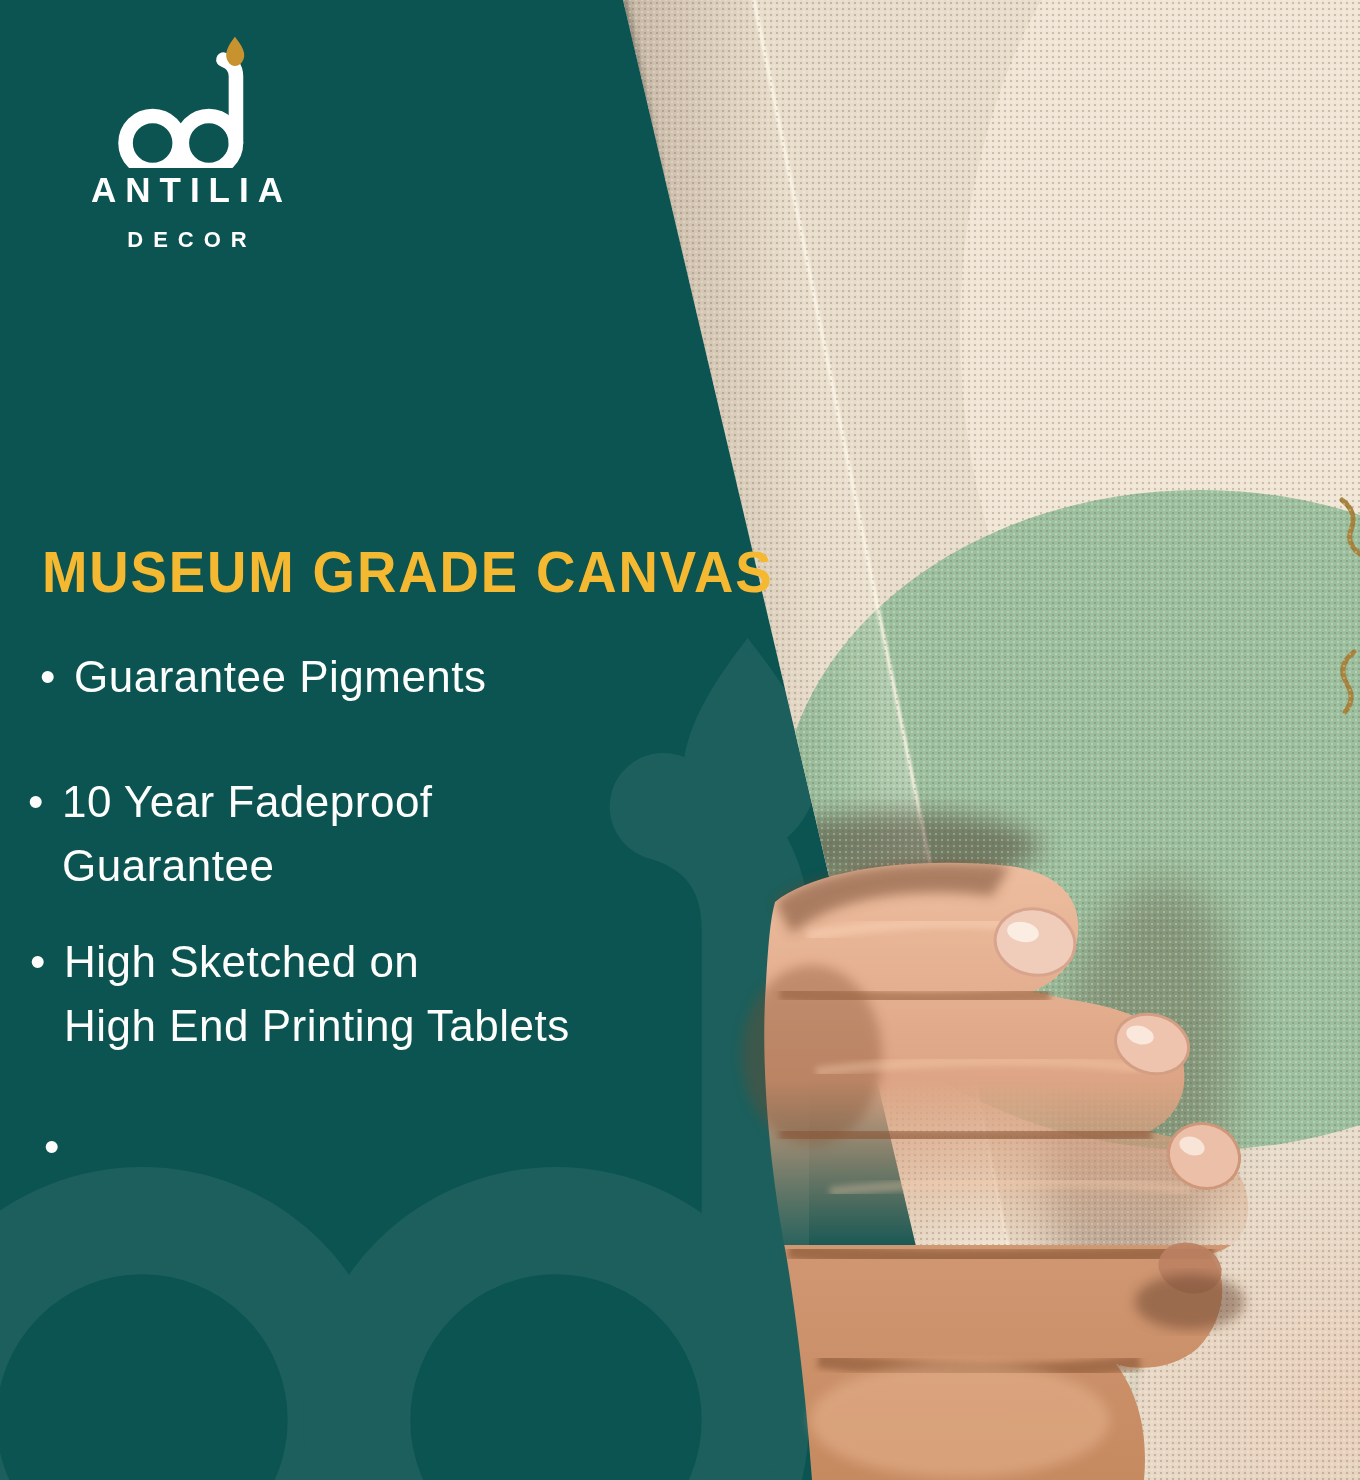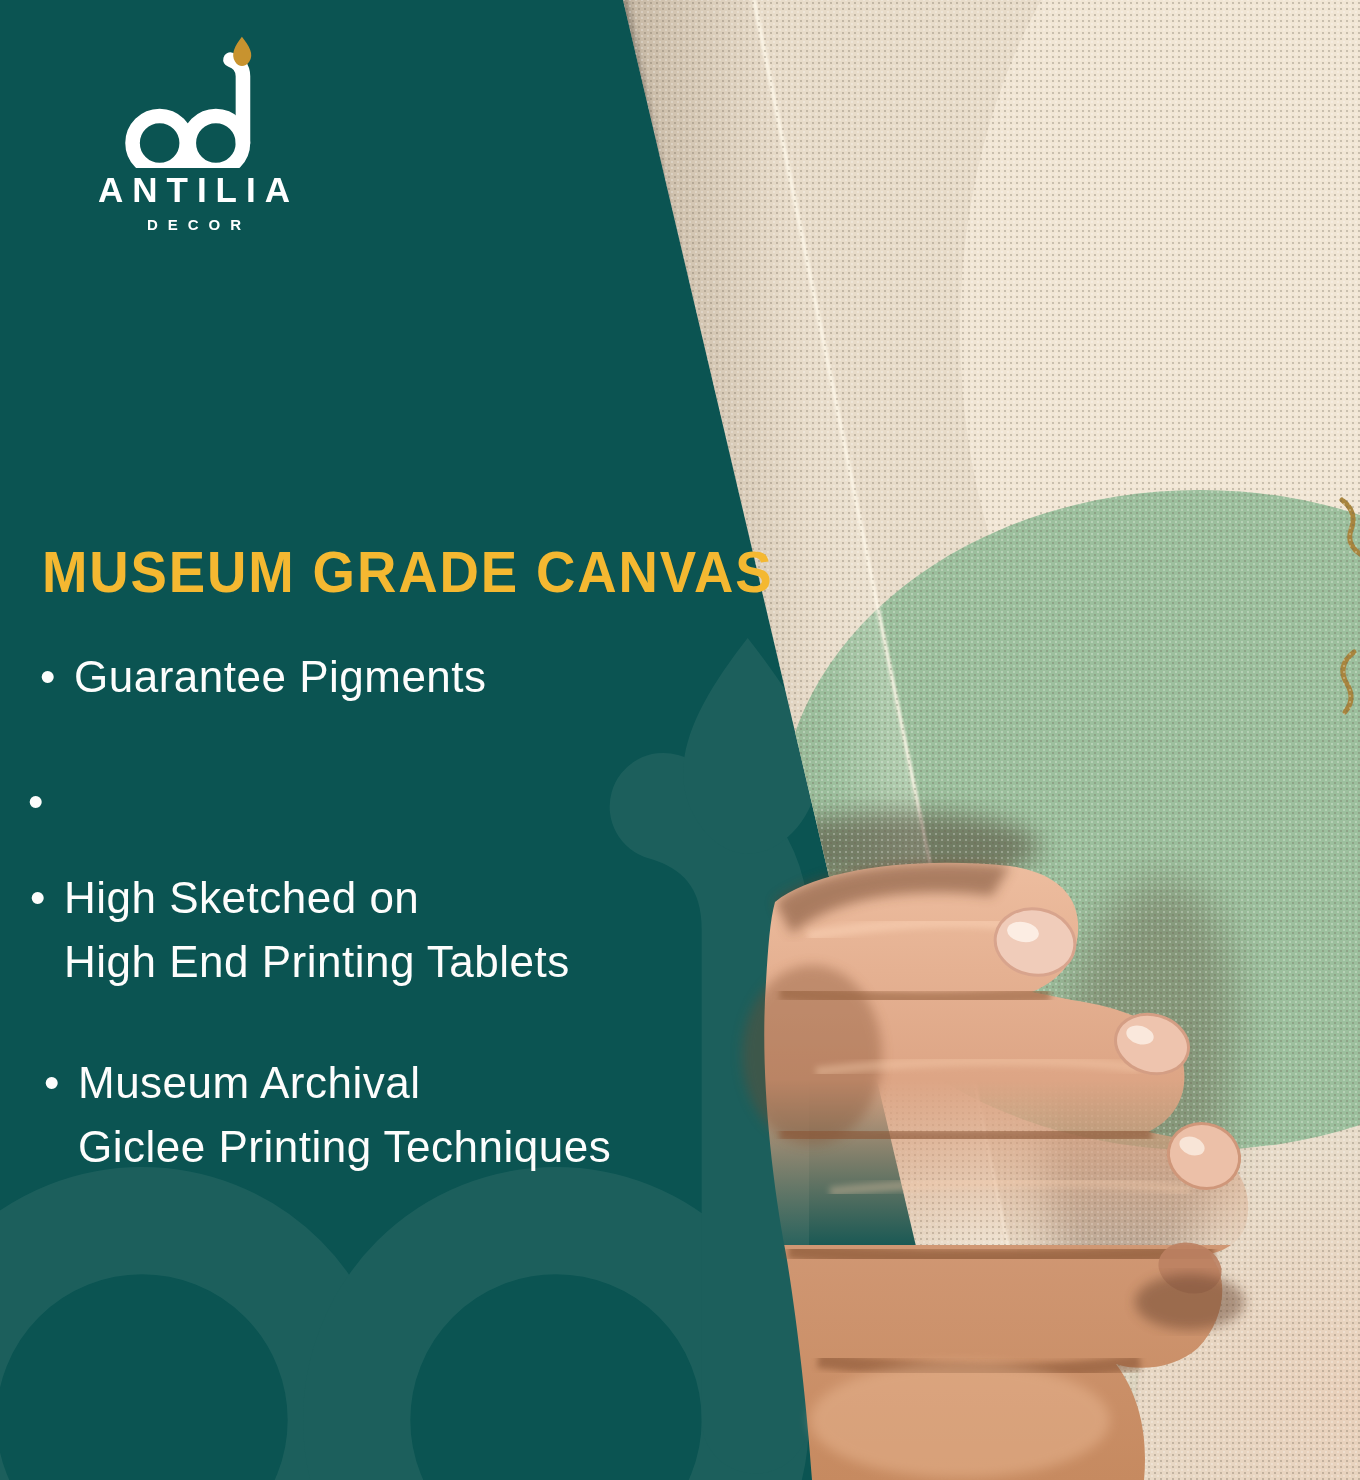--- a/index.html
+++ b/index.html
@@ -4,24 +4,24 @@
 <style>
   html,body{margin:0;padding:0;background:#063c3b;}
   .stage{
     position:relative;width:1360px;height:1480px;overflow:hidden;
     background:#0b5452;
     font-family:"Liberation Sans","DejaVu Sans",sans-serif;
   }
   
   .watermark{position:absolute;left:-180px;top:500px;width:1150px;height:1104px;color:#1e615e;opacity:.9;}
   
-  .logo{position:absolute;left:74px;top:18px;width:240px;text-align:center;}
+  .logo{position:absolute;left:67px;top:18px;width:240px;text-align:center;}
   .logo .mark{width:160px;height:150px;color:#ffffff;--droplet:#c8932f;display:block;margin:0 auto;}
   .brand-name{color:#fff;font-weight:700;font-size:35px;letter-spacing:9px;margin-top:2px;text-indent:9px;}
-  .brand-sub{color:#fff;font-weight:700;font-size:15px;letter-spacing:10px;margin-top:6px;text-indent:10px;}
+  .brand-sub{color:#fff;font-weight:700;font-size:22px;letter-spacing:10px;margin-top:17px;text-indent:10px;}
   
   .headline{
     position:absolute;left:42px;top:538px;color:#f4b831;
     font-size:58px;font-weight:800;letter-spacing:2px;white-space:nowrap;
     transform:scaleX(.94);transform-origin:left top;
   }
   .bullets{position:absolute;left:0;top:645px;width:720px;list-style:none;margin:0;padding:0;}
   .bullets li{display:flex;color:#fdfdfc;font-size:44px;font-weight:500;line-height:64px;}
   .bullets .marker{width:34px;flex:none;}
   .bullets li.b1{padding-left:40px;}
@@ -189,30 +189,30 @@
   <ul class="bullets">
     <li class="b1">
       <span class="marker">•</span>
       <span class="text">
         <span class="line">Guarantee Pigments</span>
         <span class="line"></span>
       </span>
     </li>
     <li class="b2">
       <span class="marker">•</span>
+      <span class="text">
+        <span class="line">10 Year Fadeproof</span>
+        <span class="line">Guarantee</span>
+      </span>
     </li>
     <li class="b3">
       <span class="marker">•</span>
       <span class="text">
         <span class="line">High Sketched on</span>
         <span class="line">High End Printing Tablets</span>
       </span>
     </li>
     <li class="b4">
       <span class="marker">•</span>
-      <span class="text">
-        <span class="line">Museum Archival</span>
-        <span class="line">Giclee Printing Techniques</span>
-      </span>
     </li>
   </ul>
 
 </div>
 
 </body></html>

